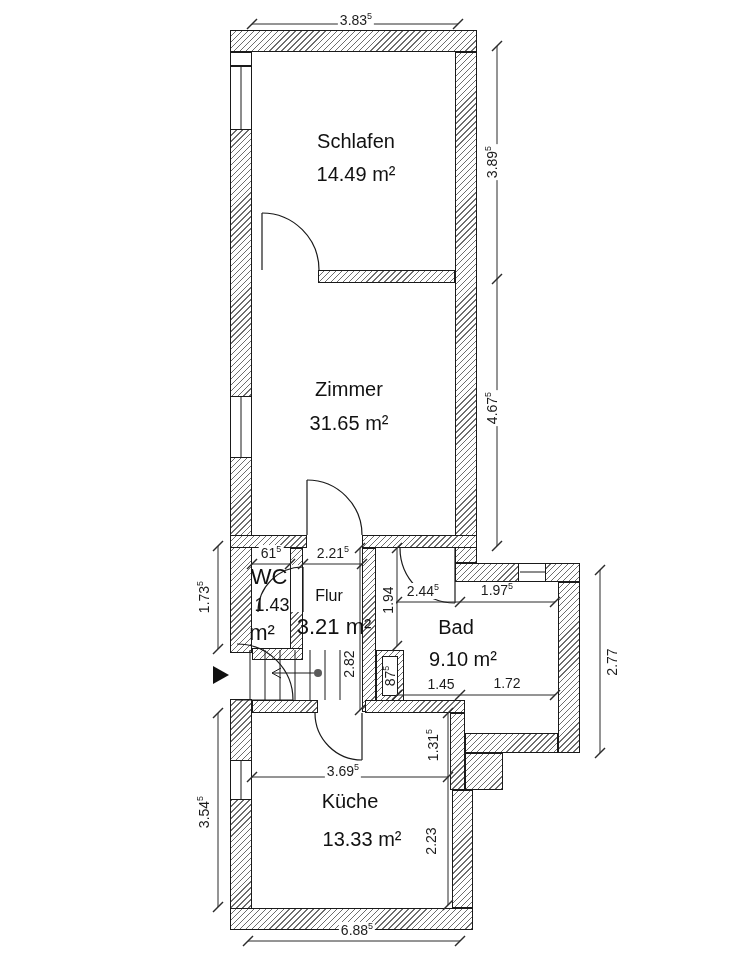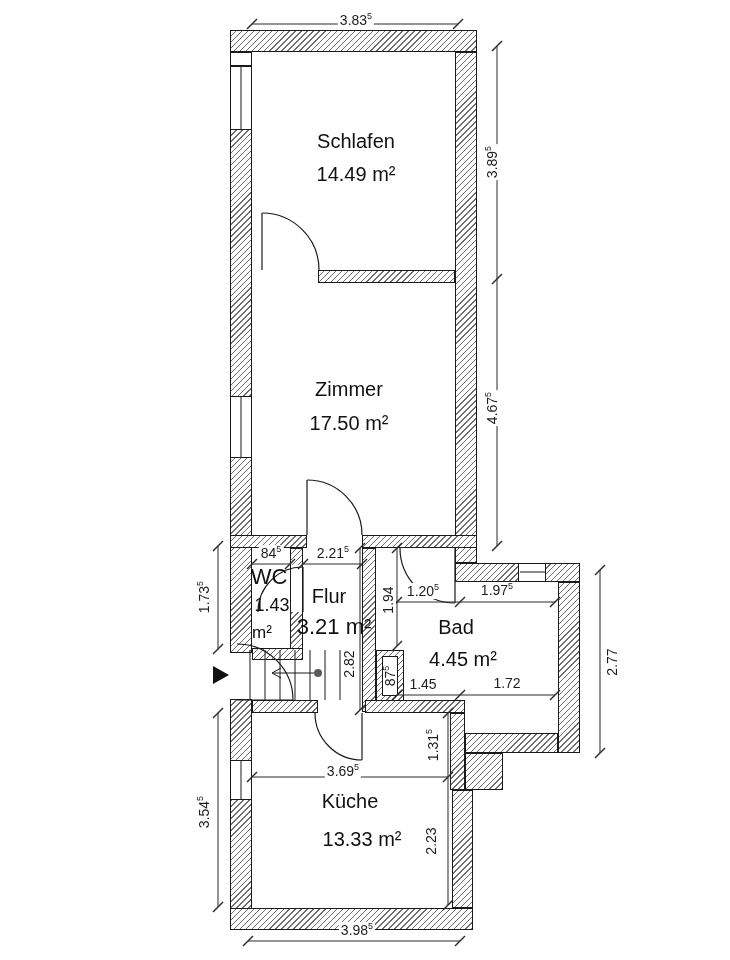--- a/index.html
+++ b/index.html
@@ -156,48 +156,48 @@
         <line x1="443" y1="782" x2="453" y2="772"></line>
       <line x1="247" y1="782" x2="257" y2="772"></line>
       <line x1="443" y1="910" x2="453" y2="900"></line>
     </g>
   </svg>
 
   <div class="lbl room" style="left:356px;top:141px">Schlafen</div>
   <div class="lbl room" style="left:356px;top:174px">14.49 m²</div>
 
   <div class="lbl room" style="left:349px;top:389px">Zimmer</div>
-  <div class="lbl room" style="left:349px;top:423px">17.50 m²</div>
+  <div class="lbl room" style="left:349px;top:423px">31.65 m²</div>
 
   <div class="lbl room" style="font-size:22px;left:269px;top:577px">WC</div>
   <div class="lbl room" style="font-size:18px;left:272px;top:605px">1.43</div>
-  <div class="lbl room" style="font-size:17px;left:262px;top:633px">m²</div>
-
-  <div class="lbl room" style="font-size:20px;left:329px;top:596px">Flur</div>
+  <div class="lbl room" style="font-size:22px;left:262px;top:633px">m²</div>
+
+  <div class="lbl room" style="font-size:16px;left:329px;top:596px">Flur</div>
   <div class="lbl room" style="font-size:22px;left:334px;top:627px">3.21 m²</div>
 
   <div class="lbl room" style="left:456px;top:627px">Bad</div>
-  <div class="lbl room" style="left:463px;top:659px">4.45 m²</div>
+  <div class="lbl room" style="left:463px;top:659px">9.10 m²</div>
 
   <div class="lbl room" style="left:350px;top:801px">Küche</div>
   <div class="lbl room" style="left:362px;top:839px">13.33 m²</div>
 
   <div class="lbl dim" style="left:356px;top:20px"><span>3.83</span><sup>5</sup></div>
   <div class="lbl dim rot" style="left:492px;top:162px"><span>3.89</span><sup>5</sup></div>
   <div class="lbl dim rot" style="left:492px;top:408px"><span>4.67</span><sup>5</sup></div>
   <div class="lbl dim rot" style="left:204px;top:597px"><span>1.73</span><sup>5</sup></div>
-  <div class="lbl dim" style="left:271px;top:553px"><span>84</span><sup>5</sup></div>
+  <div class="lbl dim" style="left:271px;top:553px"><span>61</span><sup>5</sup></div>
   <div class="lbl dim" style="left:333px;top:553px"><span>2.21</span><sup>5</sup></div>
   <div class="lbl dim rot" style="left:388px;top:600px"><span>1.94</span><sup></sup></div>
-  <div class="lbl dim" style="left:423px;top:591px"><span>1.20</span><sup>5</sup></div>
+  <div class="lbl dim" style="left:423px;top:591px"><span>2.44</span><sup>5</sup></div>
   <div class="lbl dim" style="left:497px;top:590px"><span>1.97</span><sup>5</sup></div>
   <div class="lbl dim rot" style="left:349px;top:664px"><span>2.82</span><sup></sup></div>
   <div class="lbl dim rot" style="padding:0;background:none;left:390px;top:676px"><span>87</span><sup>5</sup></div>
-  <div class="lbl dim" style="left:423px;top:684px"><span>1.45</span><sup></sup></div>
+  <div class="lbl dim" style="left:441px;top:684px"><span>1.45</span><sup></sup></div>
   <div class="lbl dim" style="left:507px;top:683px"><span>1.72</span><sup></sup></div>
   <div class="lbl dim rot" style="left:612px;top:662px"><span>2.77</span><sup></sup></div>
   <div class="lbl dim rot" style="left:433px;top:745px"><span>1.31</span><sup>5</sup></div>
   <div class="lbl dim" style="left:343px;top:771px"><span>3.69</span><sup>5</sup></div>
   <div class="lbl dim rot" style="left:431px;top:841px"><span>2.23</span><sup></sup></div>
   <div class="lbl dim rot" style="left:204px;top:812px"><span>3.54</span><sup>5</sup></div>
-  <div class="lbl dim" style="left:357px;top:930px"><span>3.98</span><sup>5</sup></div>
+  <div class="lbl dim" style="left:357px;top:930px"><span>6.88</span><sup>5</sup></div>
 
 </div>
 
 </body></html>

